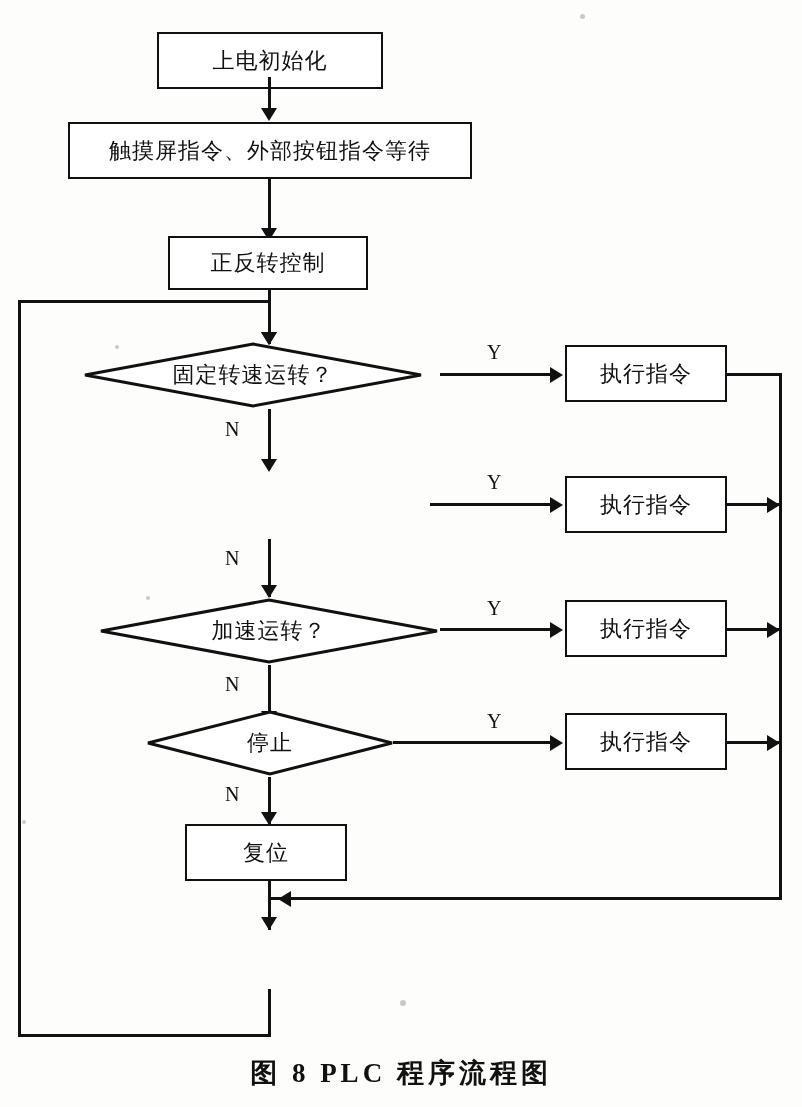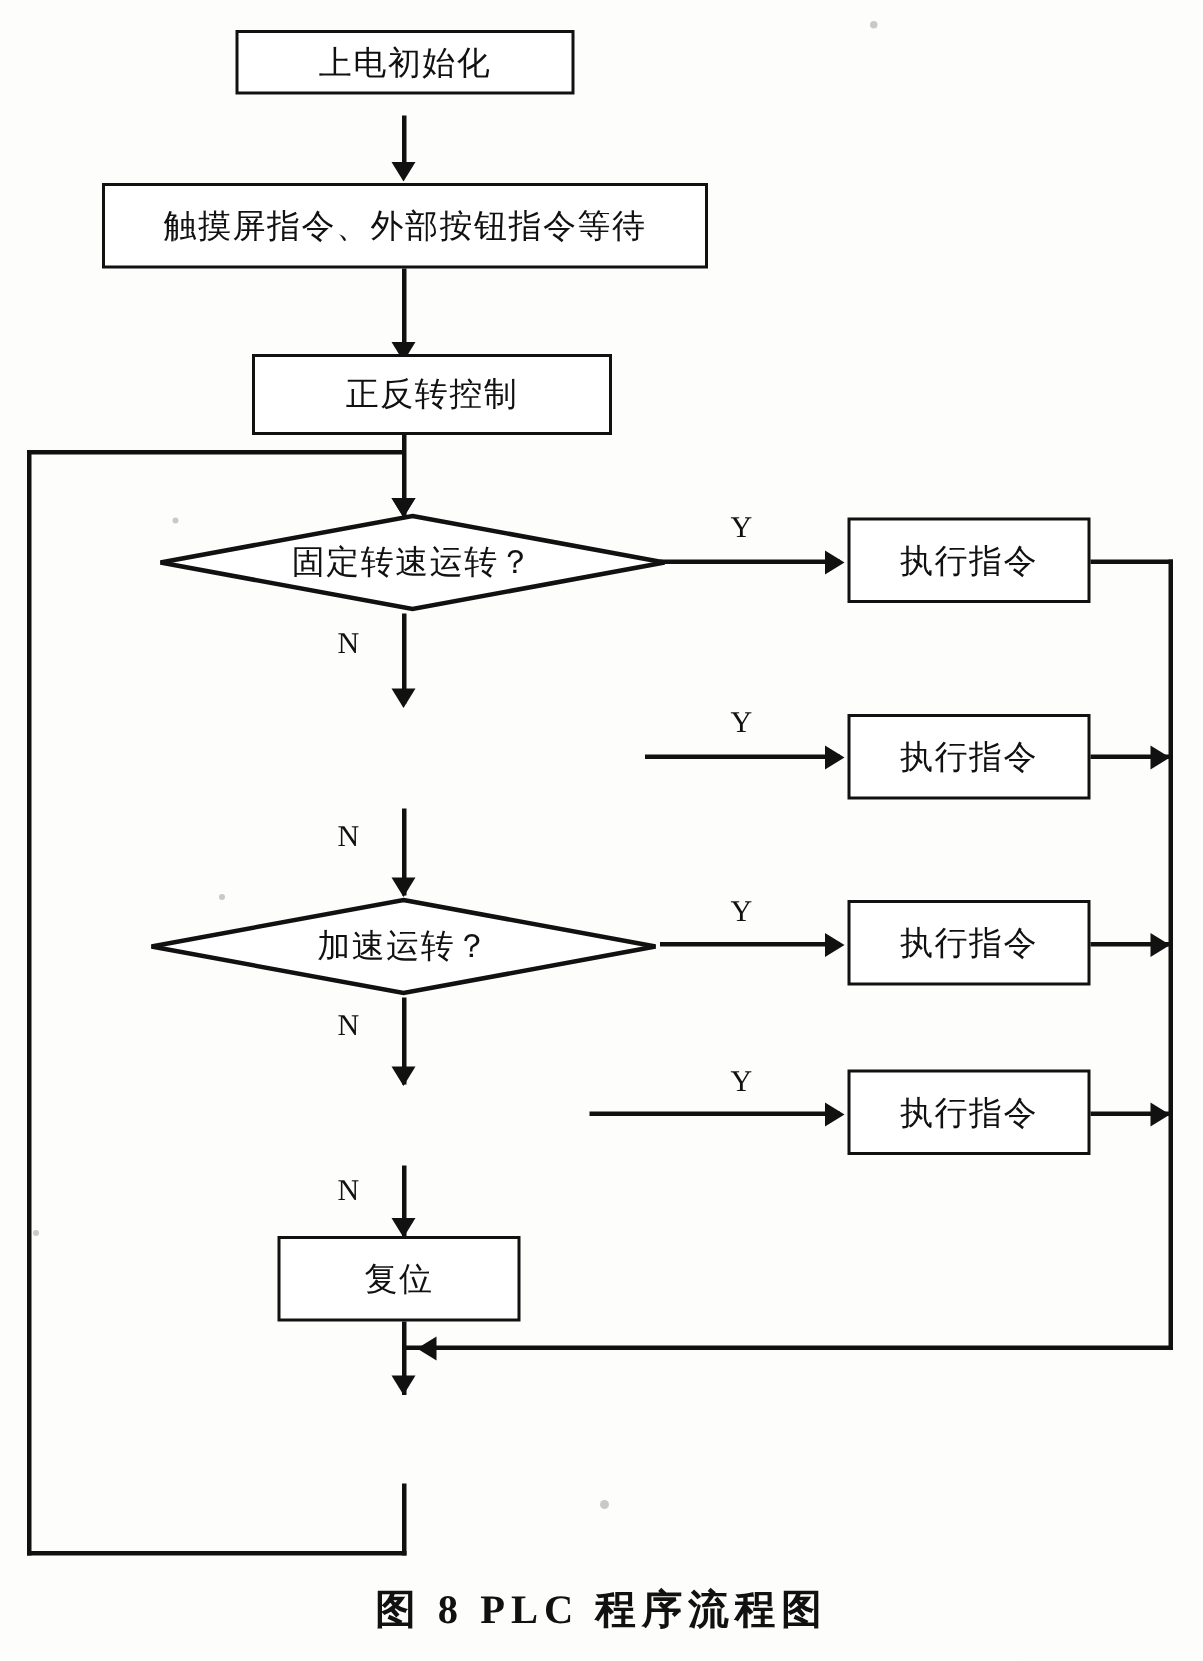--- a/index.html
+++ b/index.html
@@ -96,42 +96,42 @@
 <body>
 
 <div id="page">
 
   <div class="speck" style="left:580px; top:14px; width:5px; height:5px;"></div>
   <div class="speck" style="left:115px; top:345px; width:4px; height:4px;"></div>
   <div class="speck" style="left:146px; top:596px; width:4px; height:4px;"></div>
   <div class="speck" style="left:22px; top:820px; width:4px; height:4px;"></div>
   <div class="speck" style="left:400px; top:1000px; width:6px; height:6px;"></div>
 
-  <div class="box" style="left:157px; top:20px; width:226px; height:43px;">
+  <div class="box" style="left:157px; top:32px; width:226px; height:57px;">
     <span>上电初始化</span>
   </div>
 
   <div class="line vline" style="left:268px; top:77px; height:34px;"></div>
   <div class="arrow-down" style="left:261px; top:108px;"></div>
 
   <div class="box" style="left:68px; top:122px; width:404px; height:57px;">
     <span>触摸屏指令、外部按钮指令等待</span>
   </div>
 
   <div class="line vline" style="left:268px; top:179px; height:54px;"></div>
   <div class="arrow-down" style="left:261px; top:228px;"></div>
 
-  <div class="box" style="left:168px; top:236px; width:240px; height:54px;">
+  <div class="box" style="left:168px; top:236px; width:200px; height:54px;">
     <span>正反转控制</span>
   </div>
 
   <div class="line vline" style="left:268px; top:290px; height:54px;"></div>
   <div class="arrow-down" style="left:261px; top:332px;"></div>
 
-  <div class="diamond-wrap" style="left:104px; top:341px; width:342px; height:68px;text-align:center;">
+  <div class="diamond-wrap" style="left:82px; top:341px; width:342px; height:68px;text-align:center;">
     <svg width="342" height="68" viewBox="0 0 342 68">
       <polygon points="171,3 339,34 171,65 3,34" fill="#ffffff" stroke="#111111" stroke-width="3"></polygon>
     </svg>
     <div class="diamond-label">固定转速运转？</div>
   </div>
 
   <div class="line hline" style="left:440px; top:373px; width:120px;"></div>
   <div class="arrow-right" style="left:550px; top:367px;"></div>
   <div class="branch-label" style="left:487px; top:341px;">Y</div>
 
@@ -168,20 +168,26 @@
   <div class="branch-label" style="left:487px; top:597px;">Y</div>
 
   <div class="box" style="left:565px; top:600px; width:162px; height:57px;">
     <span>执行指令</span>
   </div>
 
   <div class="line vline" style="left:268px; top:665px; height:58px;"></div>
   <div class="arrow-down" style="left:261px; top:711px;"></div>
   <div class="branch-label" style="left:225px; top:673px;">N</div>
 
+  <div class="diamond-wrap" style="left:145px; top:709px; width:250px; height:68px;">
+    <svg width="250" height="68" viewBox="0 0 250 68">
+      <polygon points="125,3 247,34 125,65 3,34" fill="#ffffff" stroke="#111111" stroke-width="3"></polygon>
+    </svg>
+    <div class="diamond-label">停止</div>
+  </div>
 
   <div class="line hline" style="left:393px; top:741px; width:167px;"></div>
   <div class="arrow-right" style="left:550px; top:735px;"></div>
   <div class="branch-label" style="left:487px; top:710px;">Y</div>
 
   <div class="box" style="left:565px; top:713px; width:162px; height:57px;">
     <span>执行指令</span>
   </div>
 
   <div class="line vline" style="left:268px; top:777px; height:48px;"></div>

